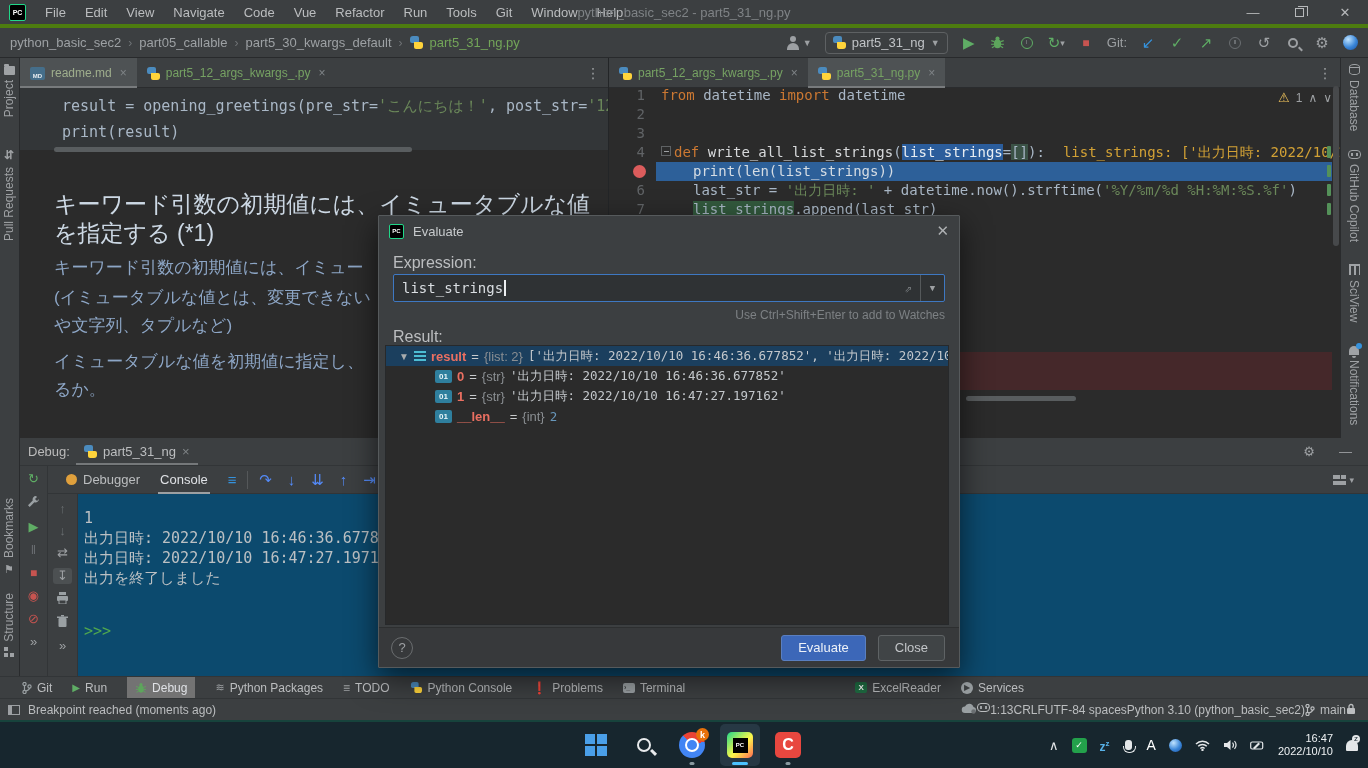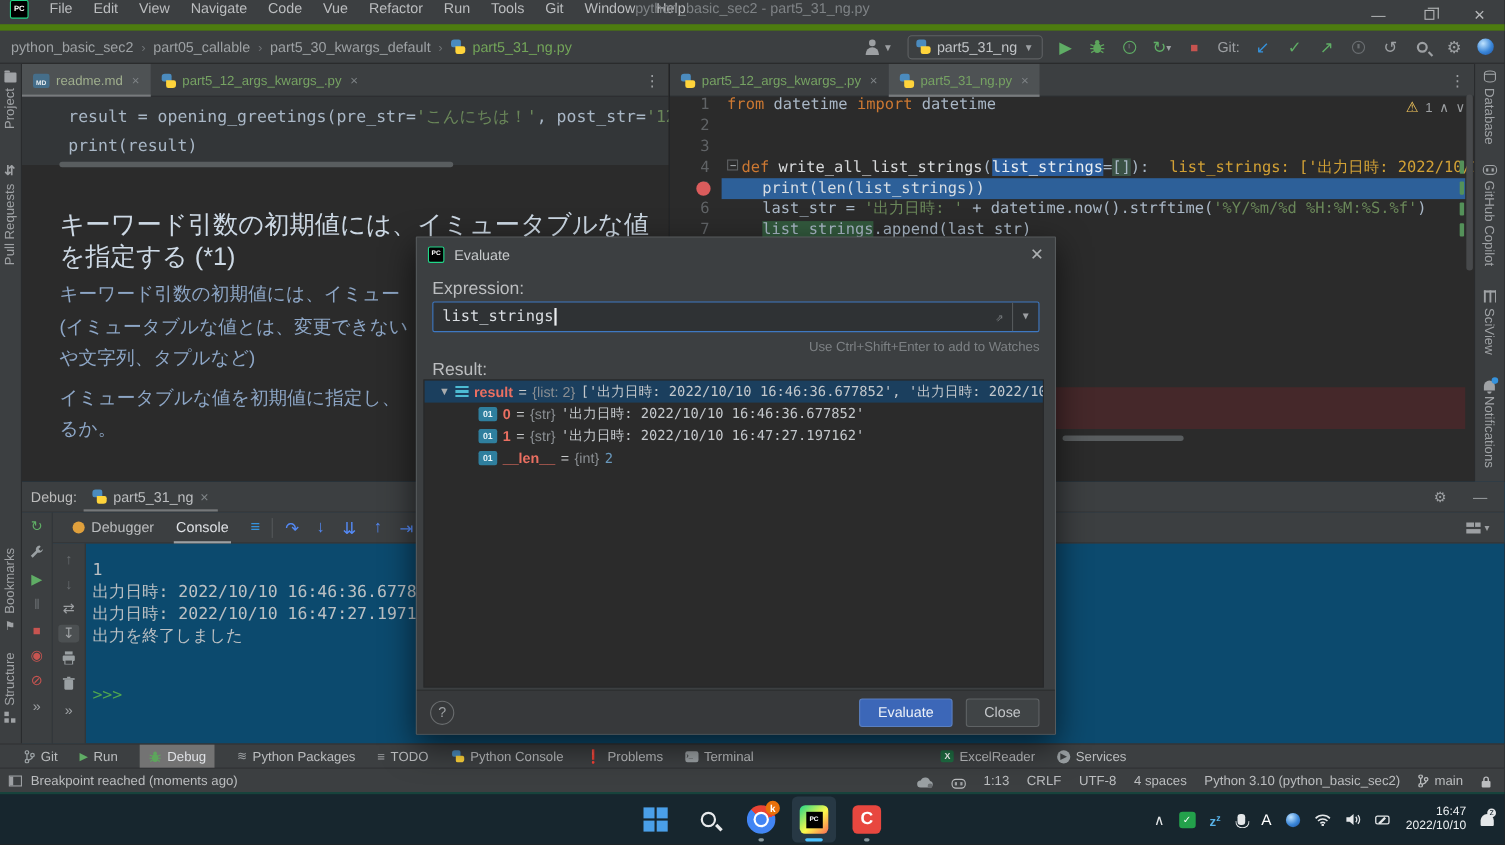--- a/index.html
+++ b/index.html
@@ -3,21 +3,21 @@
 <meta charset="utf-8">
 <style>
   *{margin:0;padding:0;box-sizing:border-box}
   html,body{background:#1a1a1a}
   body{font-family:"Liberation Sans",sans-serif}
   .app{position:relative;width:1368px;height:768px;background:#2b2b2b;overflow:hidden;color:#bbb;font-size:13px}
   .flex{display:flex;align-items:center}
   .mono{font-family:"DejaVu Sans Mono",monospace}
 
   
-  .titlebar{position:absolute;left:0;top:0;width:100%;height:28px;background:#3c3f41;display:flex;border-bottom:6px solid #4d7c0f}
+  .titlebar{position:absolute;left:0;top:0;width:100%;height:28px;background:#3c3f41;display:flex;align-items:center;border-bottom:4px solid #4d7c0f}
   .pclogo{width:17px;height:17px;background:#000;border:1px solid #21d789;color:#fff;font-size:7px;font-weight:bold;display:flex;align-items:center;justify-content:center;margin-left:9px;border-radius:2px}
   .menus{display:flex;gap:19px;margin-left:19px;color:#bbbdbf;font-size:13px}
   .menus span{cursor:default}
   .wintitle{position:absolute;left:50%;transform:translateX(-50%);color:#7f8386;font-size:13px}
   .winbtns{margin-left:auto;display:flex}
   .winbtn{width:46px;height:27px;display:flex;align-items:center;justify-content:center;color:#b6b8ba;font-size:13px}
   .restore-glyph{width:9px;height:9px;border:1px solid #b6b8ba;position:relative}
   .restore-glyph::after{content:"";position:absolute;left:2px;top:-3px;width:9px;height:9px;border:1px solid #b6b8ba;border-left:none;border-bottom:none}
 
   
@@ -127,21 +127,21 @@
      linear-gradient(#9da0a3,#9da0a3) 0 0/7px 4px no-repeat,
      linear-gradient(#9da0a3,#9da0a3) 8px 0/5px 4px no-repeat,
      linear-gradient(#9da0a3,#9da0a3) 0 6px/13px 4px no-repeat}
 
   
   .bottombar{position:absolute;left:0;top:676px;width:100%;height:22px;background:#3c3f41;border-top:1px solid #323537;display:flex;align-items:center;gap:20px;padding-left:22px;font-size:12px;color:#bbbdbf}
   .bb-item{display:flex;align-items:center;gap:5px;height:22px}
   .bb-item.active{background:#737373;padding:0 8px;color:#dfe1e5}
   .statusbar{position:absolute;left:0;top:698px;width:100%;height:22px;background:#3c3f41;border-top:1px solid #323537;display:flex;align-items:center;font-size:12px;color:#bbbdbf}
   .sb-left{display:flex;align-items:center;gap:8px;padding-left:8px}
-  .sb-right{margin-left:auto;display:flex;align-items:flex-end;gap:16px;padding-right:12px}
+  .sb-right{margin-left:auto;display:flex;align-items:flex-start;padding-right:12px}
   .sb-winico{width:12px;height:10px;border:1px solid #9da0a3;position:relative}
   .sb-winico::after{content:"";position:absolute;left:0;top:0;bottom:0;width:3px;background:#9da0a3}
 
   
   .taskbar{position:absolute;left:0;top:720px;width:100%;height:48px;background:#17262e;border-top:2px solid #17433c;display:flex;align-items:center}
   .tb-center{position:absolute;left:576px;display:flex;align-items:center;gap:8px}
   .tb-slot{width:40px;height:42px;display:flex;align-items:center;justify-content:center;position:relative;border-radius:5px}
   .tb-slot.appactive{background:#273844}
   .tb-dot{position:absolute;bottom:1px;left:50%;transform:translateX(-50%);width:5px;height:3px;border-radius:2px;background:#8a9aa0}
   .tb-bar{position:absolute;bottom:1px;left:50%;transform:translateX(-50%);width:16px;height:3px;border-radius:2px;background:#4cc2ff}

